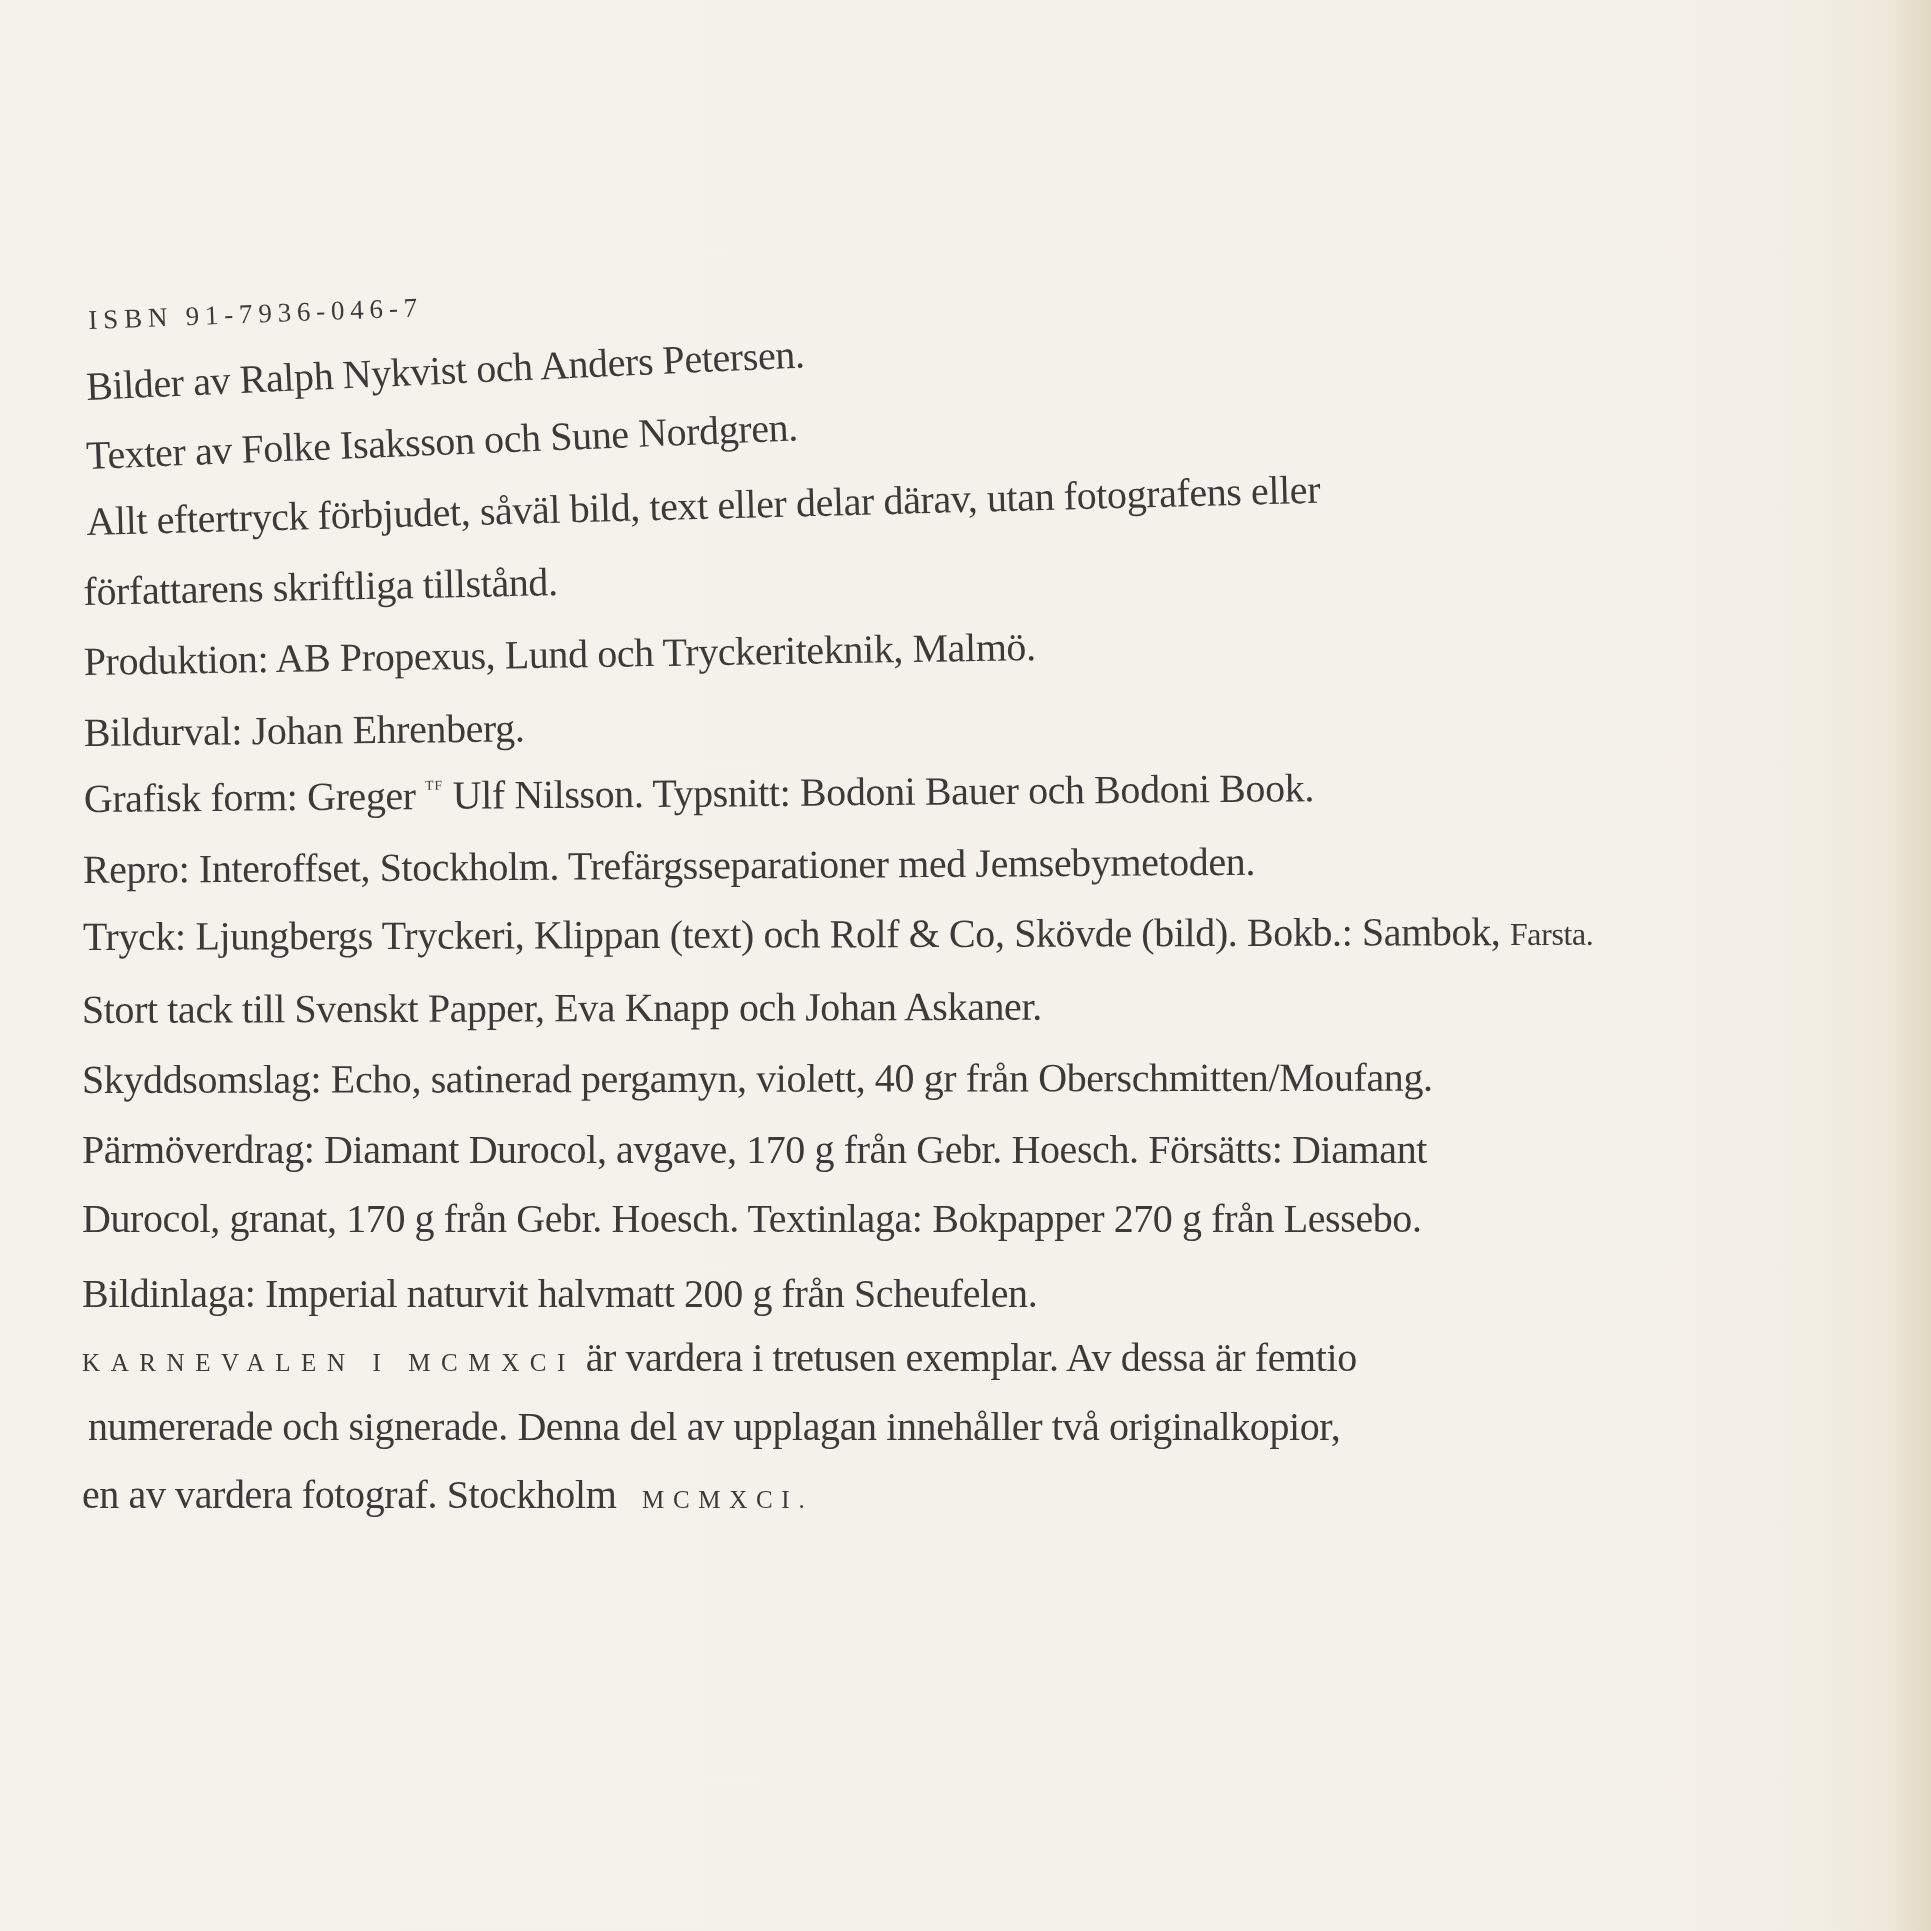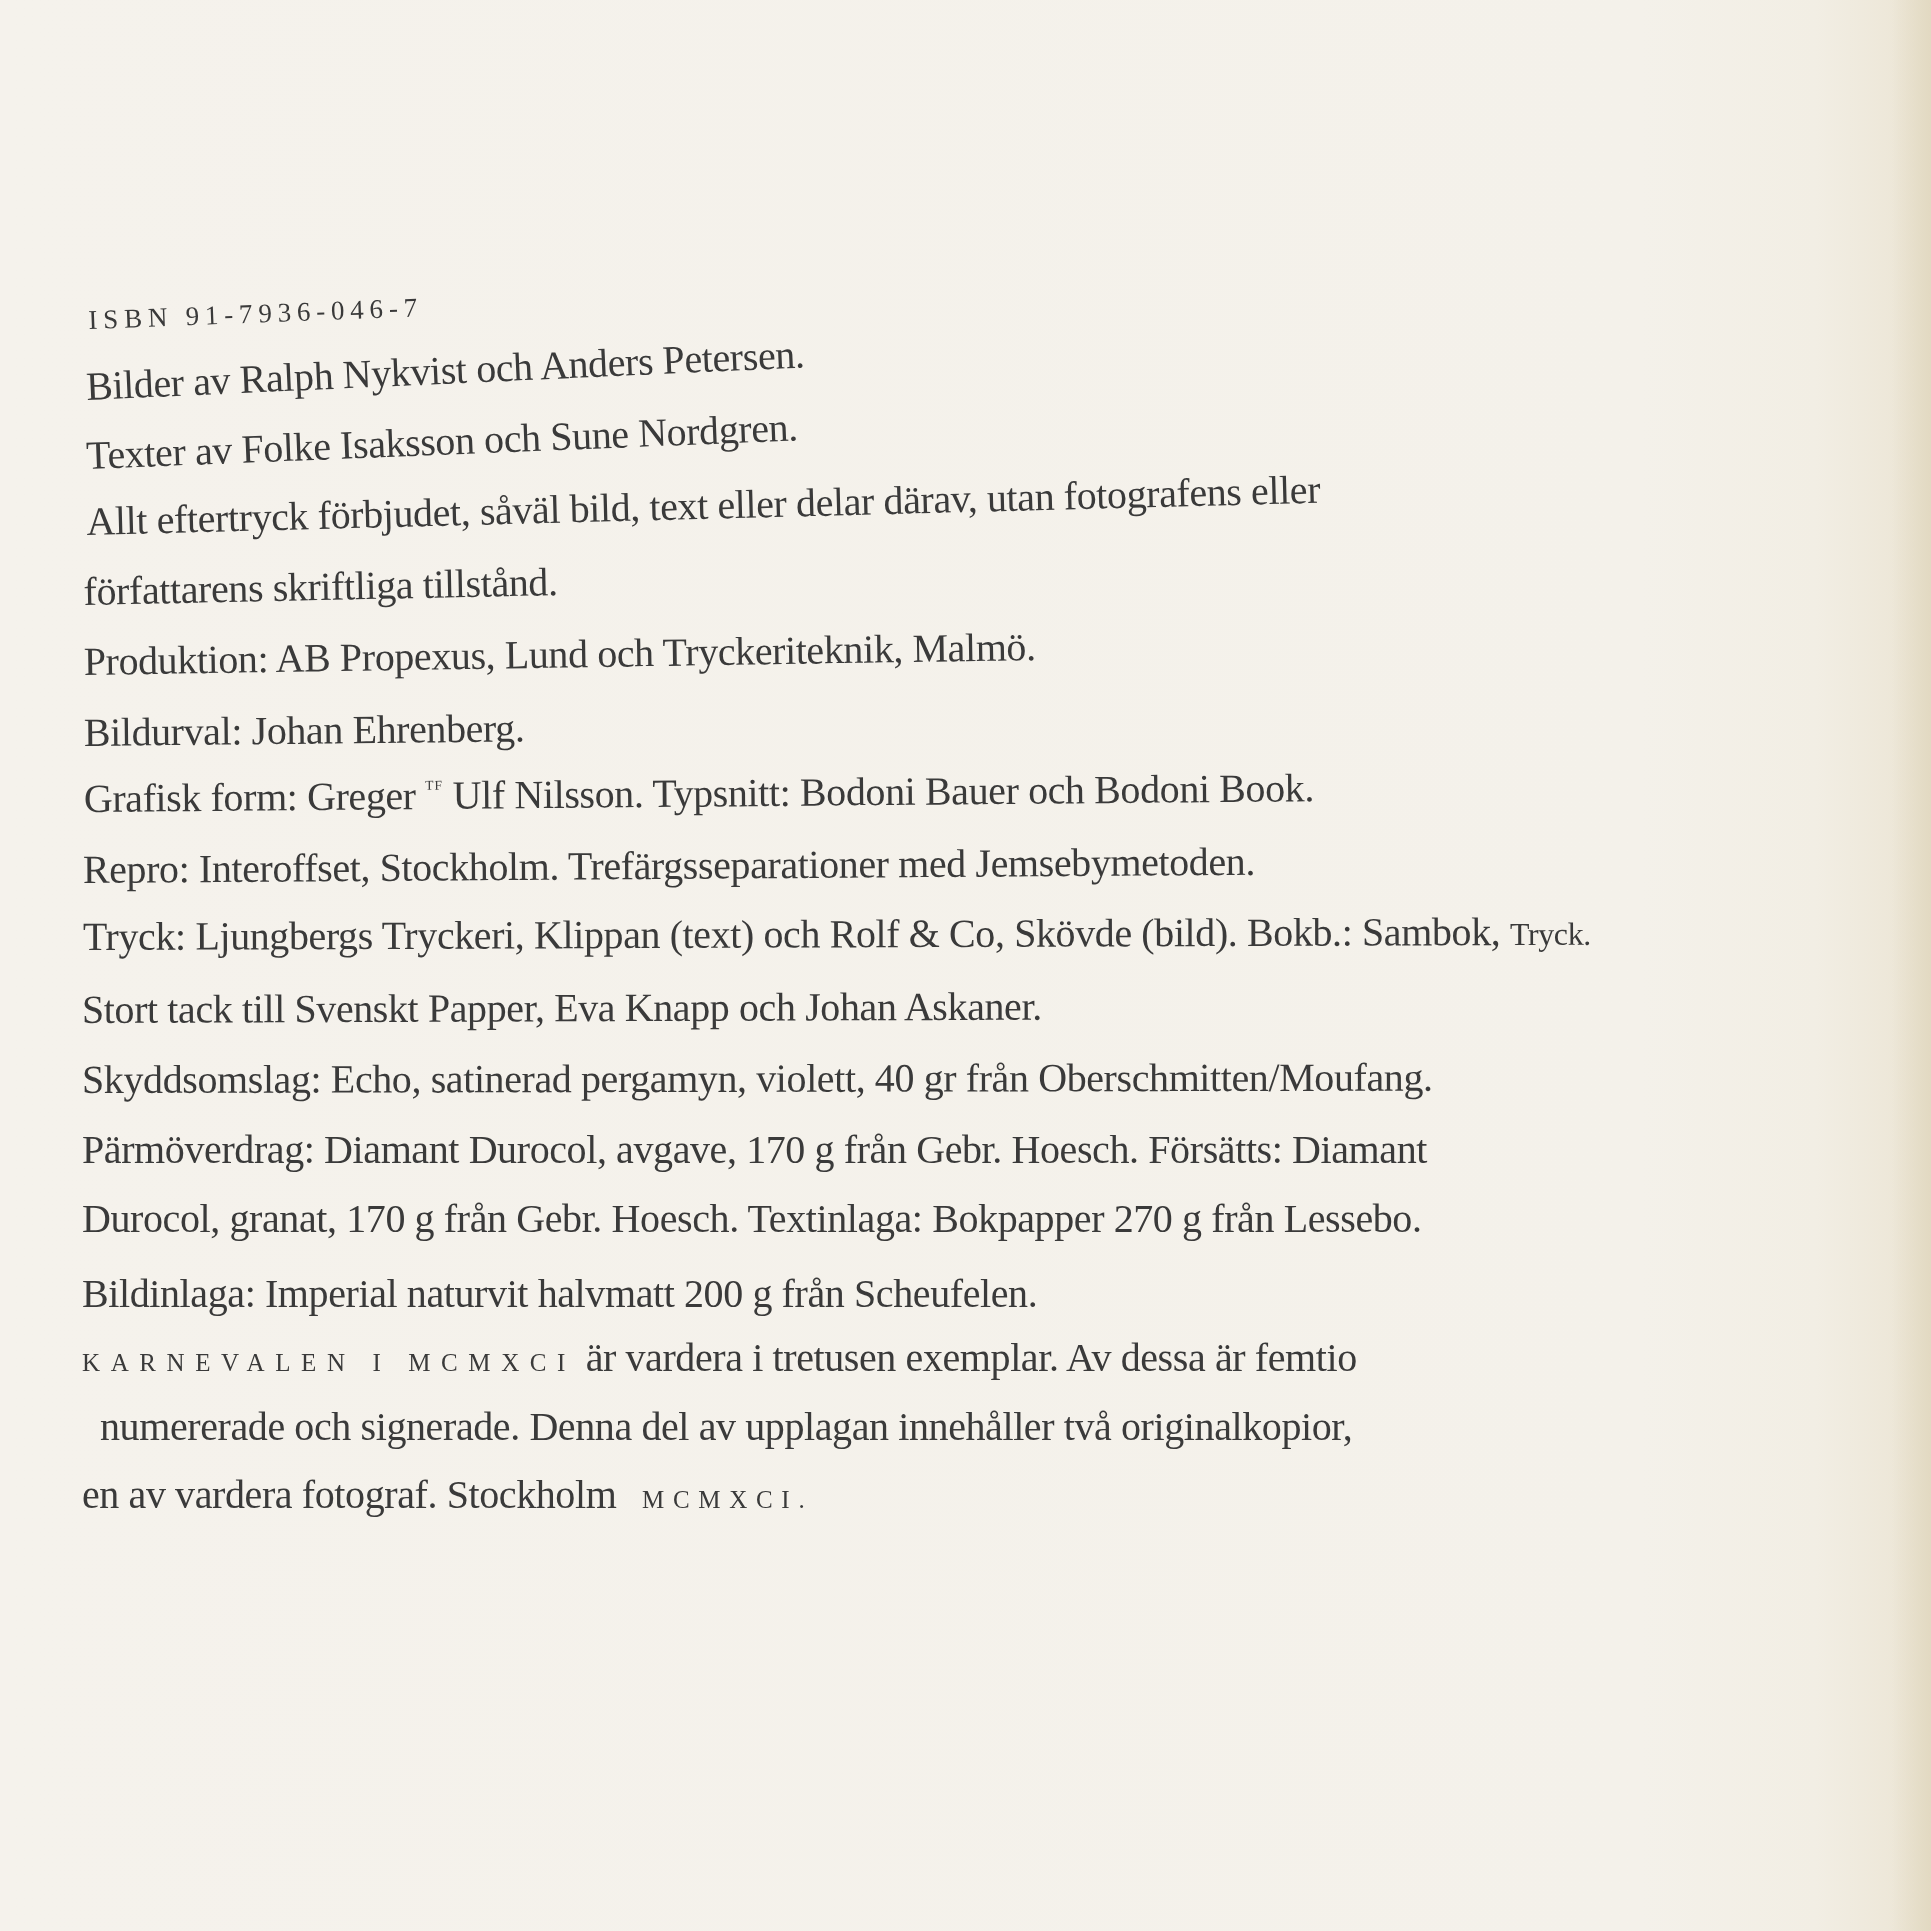--- a/index.html
+++ b/index.html
@@ -82,38 +82,38 @@
   <div class="line" style="left:84px; top:779px; transform: rotate(-0.5deg);">
     <span>Grafisk form: Greger</span>
     <span class="tf">TF</span>
     <span>Ulf Nilsson. Typsnitt: Bodoni Bauer och Bodoni Book.</span>
   </div>
 
   <div class="line" style="left:83px; top:850px; transform: rotate(-0.4deg);">Repro: Interoffset, Stockholm. Trefärgsseparationer med Jemsebymetoden.</div>
 
   <div class="line" style="left:83px; top:917px; transform: rotate(-0.2deg);">
     <span>Tryck: Ljungbergs Tryckeri, Klippan (text) och Rolf &amp; Co, Skövde (bild). Bokb.: Sambok,</span>
-    <span class="farsta">Tryck.</span>
+    <span class="farsta">Farsta.</span>
   </div>
 
   <div class="line" style="left:82px; top:990px; transform: rotate(-0.2deg);">Stort tack till Svenskt Papper, Eva Knapp och Johan Askaner.</div>
 
   <div class="line" style="left:82px; top:1060px; transform: rotate(-0.1deg);">Skyddsomslag: Echo, satinerad pergamyn, violett, 40 gr från Oberschmitten/Moufang.</div>
 
   <div class="line" style="left:82px; top:1130px;">Pärmöverdrag: Diamant Durocol, avgave, 170 g från Gebr. Hoesch. Försätts: Diamant</div>
 
   <div class="line" style="left:82px; top:1199px;">Durocol, granat, 170 g från Gebr. Hoesch. Textinlaga: Bokpapper 270 g från Lessebo.</div>
 
   <div class="line" style="left:82px; top:1268px;margin-top:6px;">Bildinlaga: Imperial naturvit halvmatt 200 g från Scheufelen.</div>
 
   <div class="line" style="left:82px; top:1338px;">
     <span class="smallcaps">KARNEVALEN I MCMXCI</span>
     <span>är vardera i tretusen exemplar. Av dessa är femtio</span>
   </div>
 
-  <div class="line" style="left:100px; top:1407px;">numererade och signerade. Denna del av upplagan innehåller två originalkopior,</div>
+  <div class="line" style="left:88px; top:1407px;">numererade och signerade. Denna del av upplagan innehåller två originalkopior,</div>
 
   <div class="line" style="left:82px; top:1475px;">
     <span>en av vardera fotograf. Stockholm</span>
     <span class="roman">MCMXCI.</span>
   </div>
 </div>
 
 
 </body></html>

